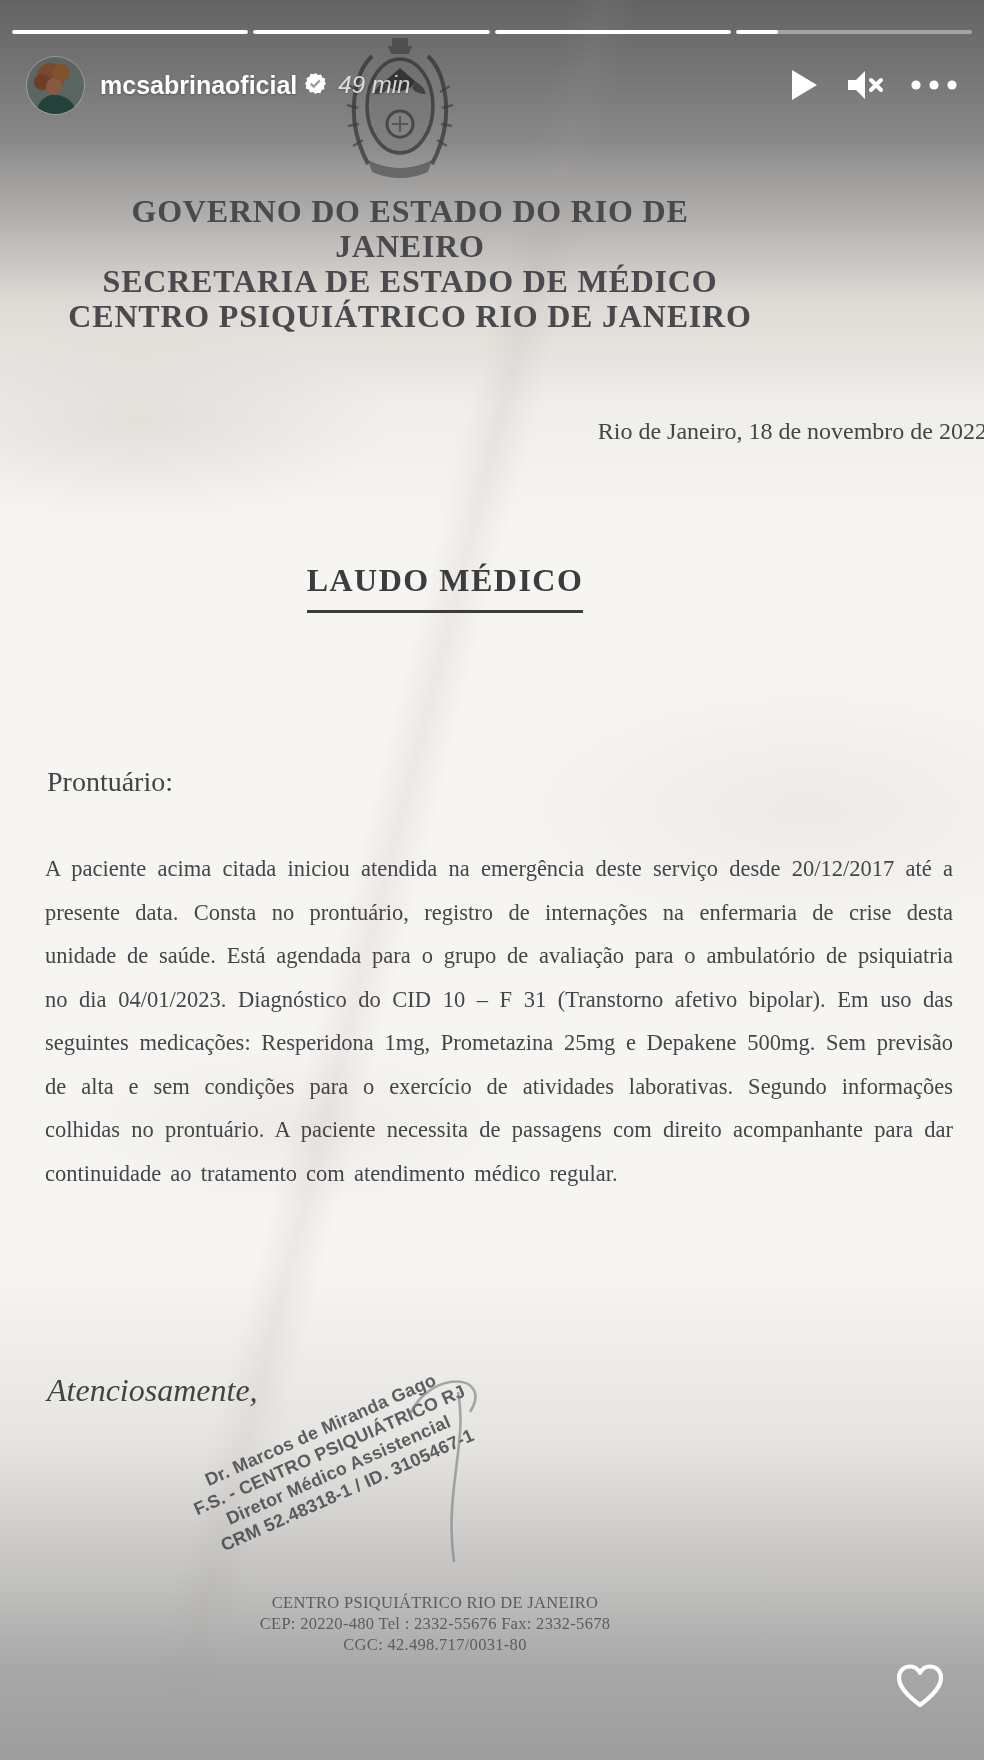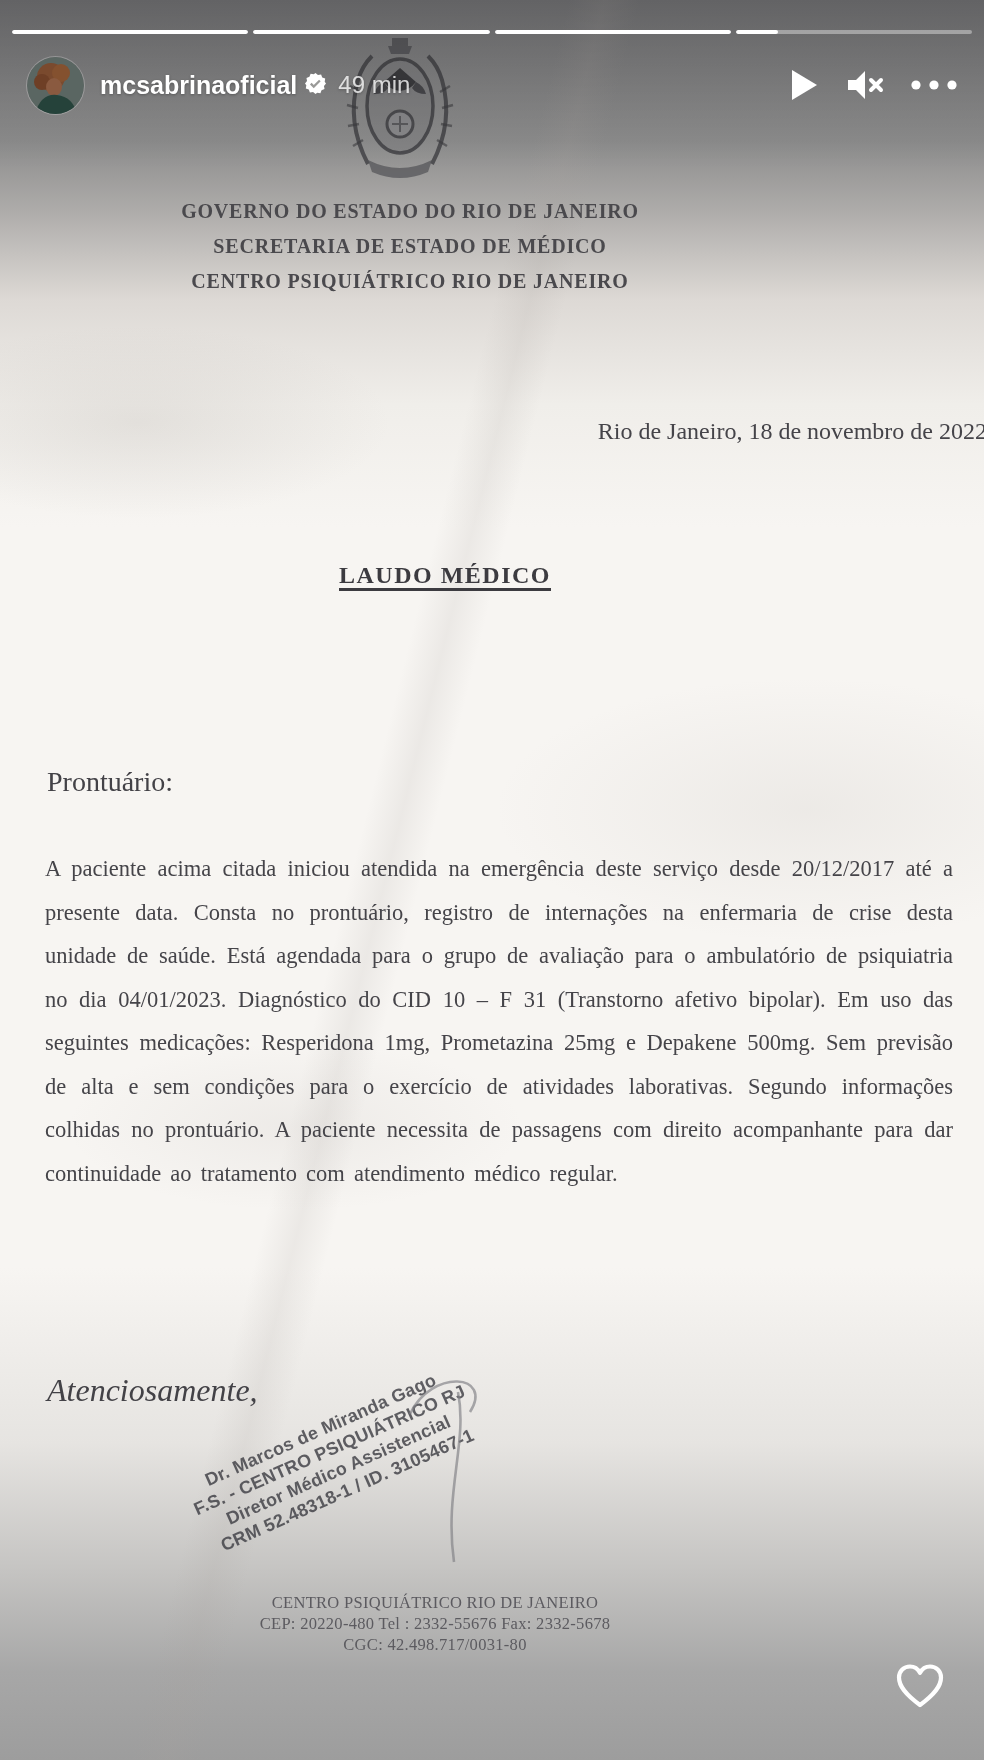--- a/index.html
+++ b/index.html
@@ -27,33 +27,33 @@
   .progress-seg{flex:1;height:4px;border-radius:2px;background:rgba(255,255,255,.38);overflow:hidden;}
   .progress-fill{height:100%;background:#ffffff;border-radius:2px;}
 
   .story-header{position:absolute;left:27px;top:54px;width:930px;height:62px;display:flex;align-items:center;
     font-family:"Liberation Sans","DejaVu Sans",sans-serif;}
   .avatar{width:57px;height:57px;border-radius:50%;overflow:hidden;flex:0 0 auto;
     box-shadow:0 0 0 1px rgba(255,255,255,.25);}
   .username{margin-left:16px;color:#fff;font-size:25px;font-weight:600;
     text-shadow:0 1px 3px rgba(0,0,0,.3);}
   .badge{margin-left:8px;display:inline-block;}
-  .time{margin-left:12px;color:rgba(255,255,255,.78);font-size:24px;text-shadow:0 1px 3px rgba(0,0,0,.25);}
+  .time{margin-left:12px;color:rgba(255,255,255,.78);font-size:24px;text-shadow:0 1px 3px rgba(0,0,0,.25);font-style:italic;}
   .header-actions{margin-left:auto;display:flex;align-items:center;gap:26px;}
   .icon-btn{display:inline-flex;align-items:center;justify-content:center;cursor:pointer;}
 
   
   .doc{position:absolute;color:#47464a;}
   .crest{position:absolute;left:338px;top:32px;width:124px;height:148px;}
   .org-header{left:60px;top:194px;width:700px;text-align:center;
-    font-size:20px;font-weight:700;letter-spacing:.8px;line-height:35px;color:#4a494d;}
+    font-size:32px;font-weight:700;letter-spacing:.8px;line-height:35px;color:#4a494d;}
   .date-line{left:0;top:418px;width:958px;text-align:right;font-size:24px;color:#454449;padding-left:29px;}
   .doc-title{left:0;top:562px;width:890px;text-align:center;}
-  .doc-title span{font-size:24px;font-weight:700;letter-spacing:1.5px;color:#3c3b40;
-    border-bottom:3px solid #3c3b40;padding-bottom:0;}
+  .doc-title span{font-size:32px;font-weight:700;letter-spacing:1.5px;color:#3c3b40;
+    border-bottom:3px solid #3c3b40;padding-bottom:12px;}
   .patient-line{left:47px;top:704px;font-size:24px;color:#434247;}
   .record-line{left:47px;top:766px;font-size:28px;color:#434247;}
   .body-par{left:45px;top:847px;width:908px;font-size:22.5px;line-height:43.5px;
     text-align:justify;word-spacing:3.5px;color:#454449;}
   .closing-par{left:45px;top:1243px;width:908px;font-size:22.5px;line-height:43.5px;
     text-align:justify;word-spacing:3.5px;color:#454449;}
   .signoff{left:47px;top:1372px;font-size:32px;color:#434247;font-style:italic;}
 
   .stamp{left:150px;top:1416px;width:368px;text-align:center;
     transform:rotate(-24deg);transform-origin:50% 50%;

